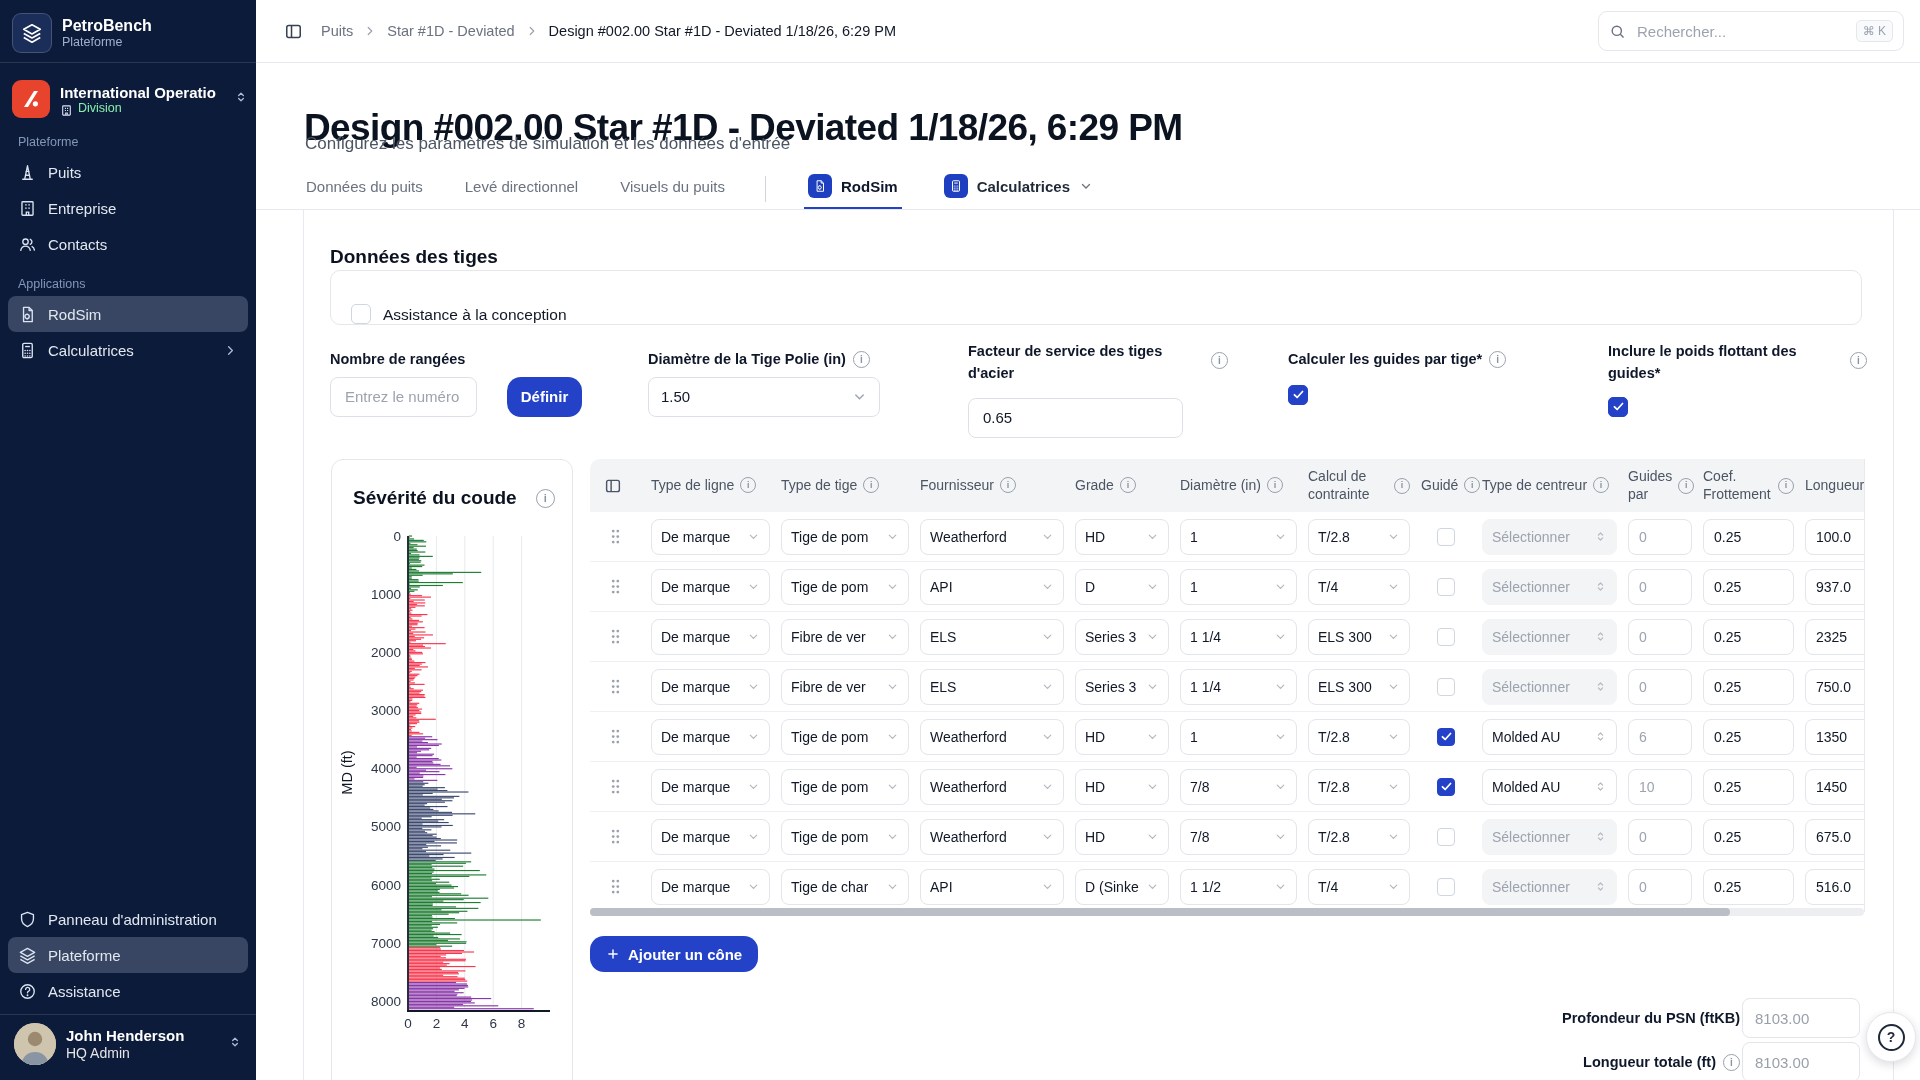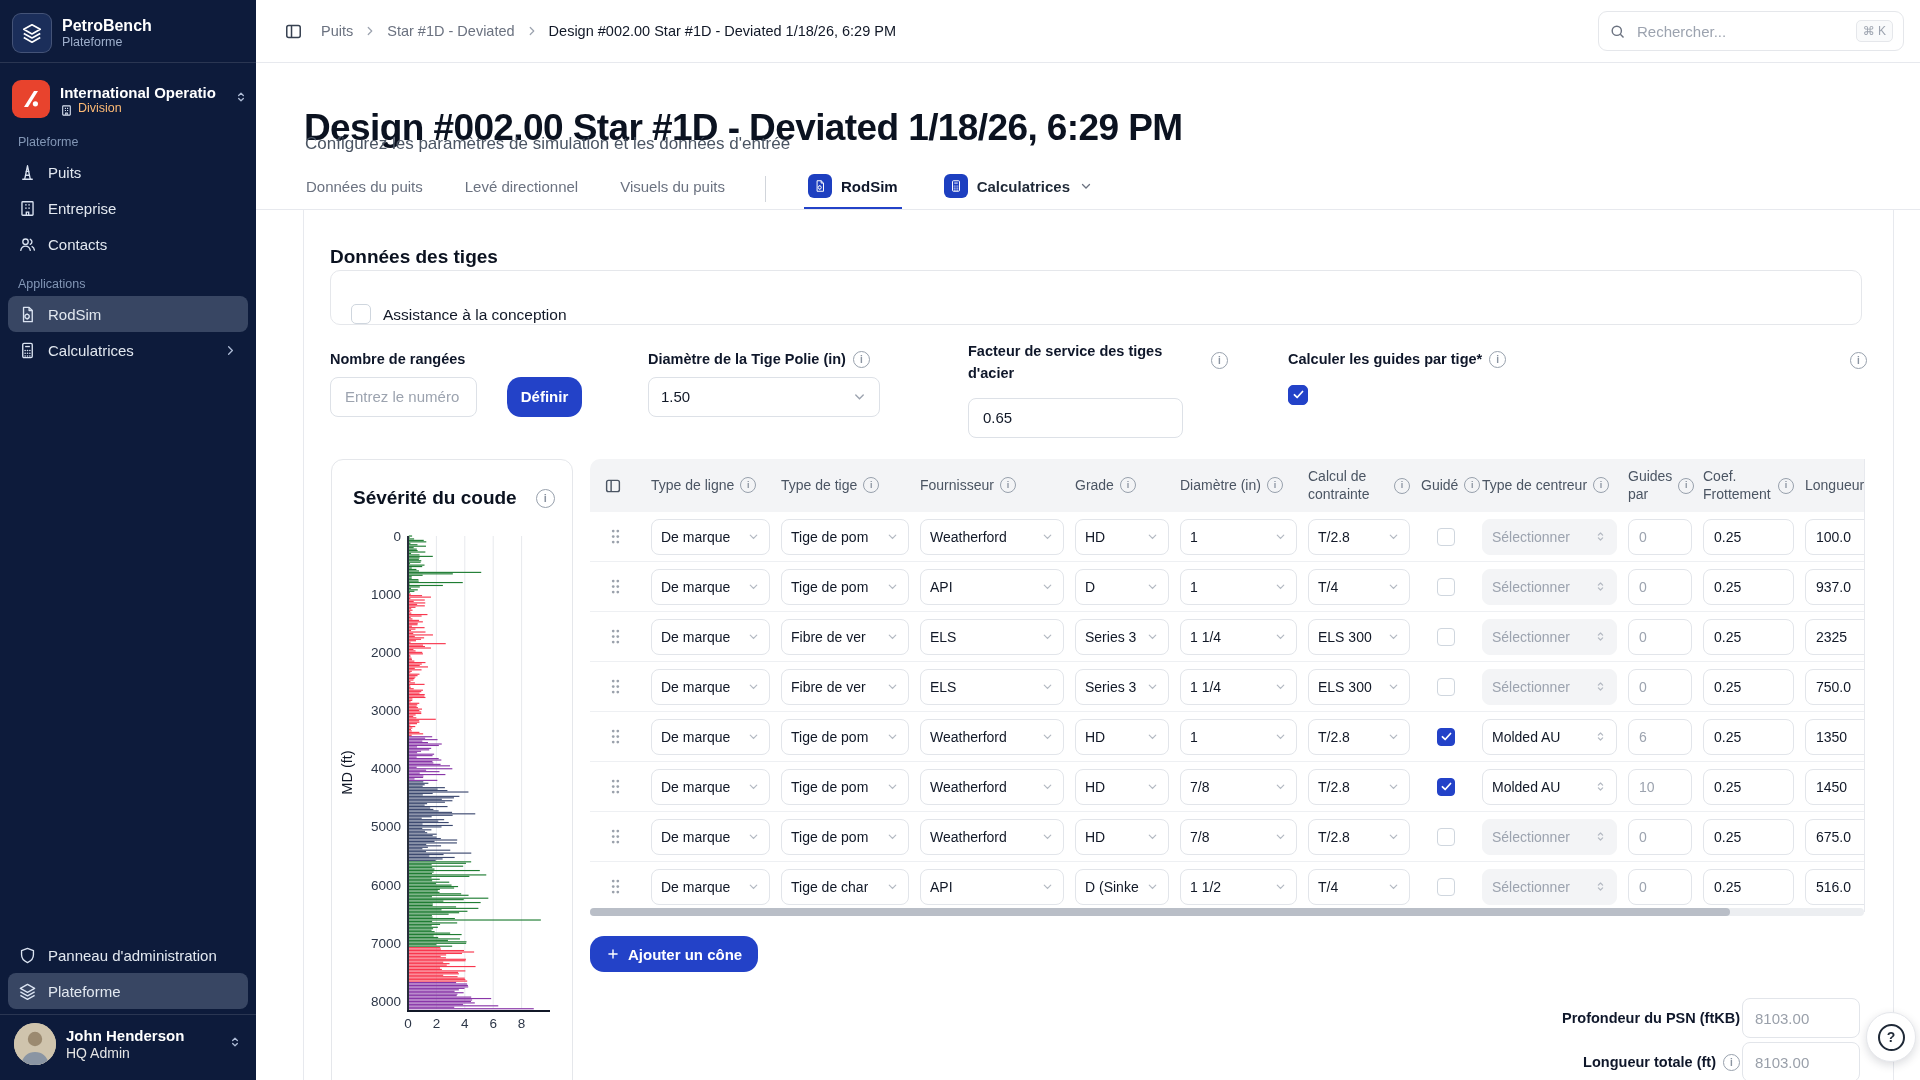--- a/index.html
+++ b/index.html
@@ -12,21 +12,21 @@
             display:flex;align-items:center;justify-content:center;color:#fff;}
   .logo-box svg{width:22px;height:22px;}
   .logo-title{font-size:16px;font-weight:700;color:#fff;line-height:1.15;}
   .logo-sub{font-size:12.5px;color:#9fb0cc;}
   .sb-div{position:absolute;left:0;right:0;height:1px;background:rgba(255,255,255,.12);}
   .org-row{position:absolute;top:72px;left:12px;right:8px;height:54px;display:flex;align-items:center;gap:10px;}
   .org-box{width:38px;height:38px;border-radius:9px;background:#e8432d;display:flex;align-items:center;justify-content:center;flex:none;color:#fff;}
   .org-box svg{width:24px;height:24px;}
   .org-meta{flex:1;min-width:0;}
   .org-name{font-size:15px;font-weight:700;color:#fff;white-space:nowrap;overflow:hidden;}
-  .org-type{font-size:12.5px;color:#fdba74;display:flex;align-items:center;gap:5px;}
+  .org-type{font-size:12.5px;color:#86efac;display:flex;align-items:center;gap:5px;}
   .sb-updown{color:#aebcd6;flex:none;}
   .sb-updown svg{width:14px;height:14px;}
   .sb-nav{position:absolute;top:132px;left:8px;right:8px;}
   .sb-bottom{position:absolute;left:8px;right:8px;bottom:71px;}
   .sb-label{font-size:12.5px;color:#8296b5;padding:3px 10px 5px;margin-top:12px;}
   .sb-nav > .sb-label:first-child{margin-top:0;}
   .sb-item{height:36px;display:flex;align-items:center;gap:11px;padding:0 10px;border-radius:8px;
            font-size:15px;color:#e2e8f0;cursor:pointer;}
   .sb-item.active{background:rgba(148,163,184,.32);}
   .sb-ic{width:19px;height:19px;display:flex;color:#dbe4f2;flex:none;}
@@ -254,20 +254,30 @@
         <div class="sb-item active">
           <span class="sb-ic">
             <svg viewBox="0 0 24 24" fill="none" stroke="currentColor" stroke-width="1.7" stroke-linejoin="round">
               <path d="M12 3 3 8l9 5 9-5-9-5z"></path>
               <path d="M3 12.5l9 5 9-5"></path>
               <path d="M3 17l9 5 9-5"></path>
             </svg>
           </span>
           <span class="sb-item-label">Plateforme</span>
         </div>
+        <div class="sb-item">
+          <span class="sb-ic">
+            <svg viewBox="0 0 24 24" fill="none" stroke="currentColor" stroke-width="1.7" stroke-linecap="round">
+              <circle cx="12" cy="12" r="8.5"></circle>
+              <path d="M9.6 9.4a2.6 2.6 0 1 1 3.5 2.5c-.8.3-1.1.9-1.1 1.7"></path>
+              <path d="M12 16.8h.01" stroke-width="2.4"></path>
+            </svg>
+          </span>
+          <span class="sb-item-label">Assistance</span>
+        </div>
       </div>
     <div class="sb-div" style="bottom:65px"></div>
     <div class="user-row">
       <div class="avatar">
         <svg viewBox="0 0 42 42">
             <rect width="42" height="42" fill="#cfc4ad"></rect>
             <circle cx="21" cy="16" r="7.2" fill="#9b8a70"></circle>
             <path d="M7 42c1.5-9 7-13 14-13s12.5 4 14 13z" fill="#8a95a3"></path>
           </svg>
       </div>
@@ -403,20 +413,31 @@
         <span>Calculer les guides par tige*</span>
         <span class="info">i</span>
       </div>
       <span class="cb checked" style="margin-top:14px">
         <svg viewBox="0 0 24 24" fill="none" stroke="currentColor" stroke-width="3.2" stroke-linecap="round" stroke-linejoin="round">
             <path d="M4.5 12.5l5 5 10-11"></path>
           </svg>
       </span>
     </div>
 
+    <div class="fgroup" style="left:1352px;top:341px;">
+      <div class="lbl" style="display:block;width:230px">
+        <div>Inclure le poids flottant des</div>
+        <div>guides*</div>
+      </div>
+      <span class="cb checked" style="margin-top:12px">
+        <svg viewBox="0 0 24 24" fill="none" stroke="currentColor" stroke-width="3.2" stroke-linecap="round" stroke-linejoin="round">
+            <path d="M4.5 12.5l5 5 10-11"></path>
+          </svg>
+      </span>
+    </div>
     <span class="info" style="position:absolute;left:1594px;top:352px">i</span>
 
     <div class="chart-card">
       <div class="chart-title">
         <span>Sévérité du coude</span>
         <span class="info">i</span>
       </div>
       <div class="chart-svg" id="chart"><svg width="228" height="556" viewBox="0 0 228 556" xmlns="http://www.w3.org/2000/svg">
             <line x1="98.4" y1="12" x2="98.4" y2="485" stroke="#e7e9ed" stroke-width="1"></line>
             <line x1="126.8" y1="12" x2="126.8" y2="485" stroke="#e7e9ed" stroke-width="1"></line>

